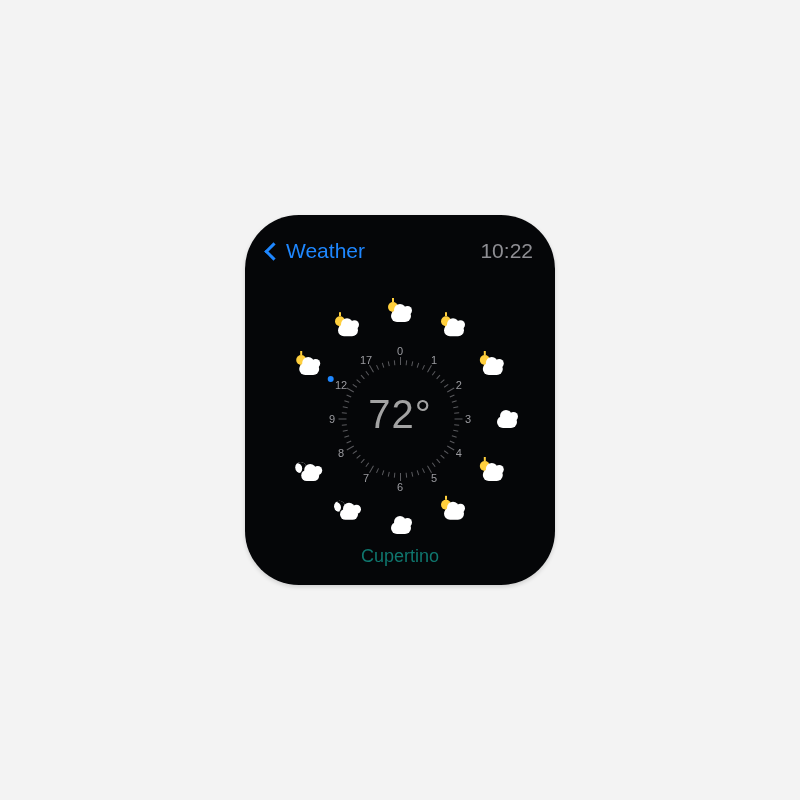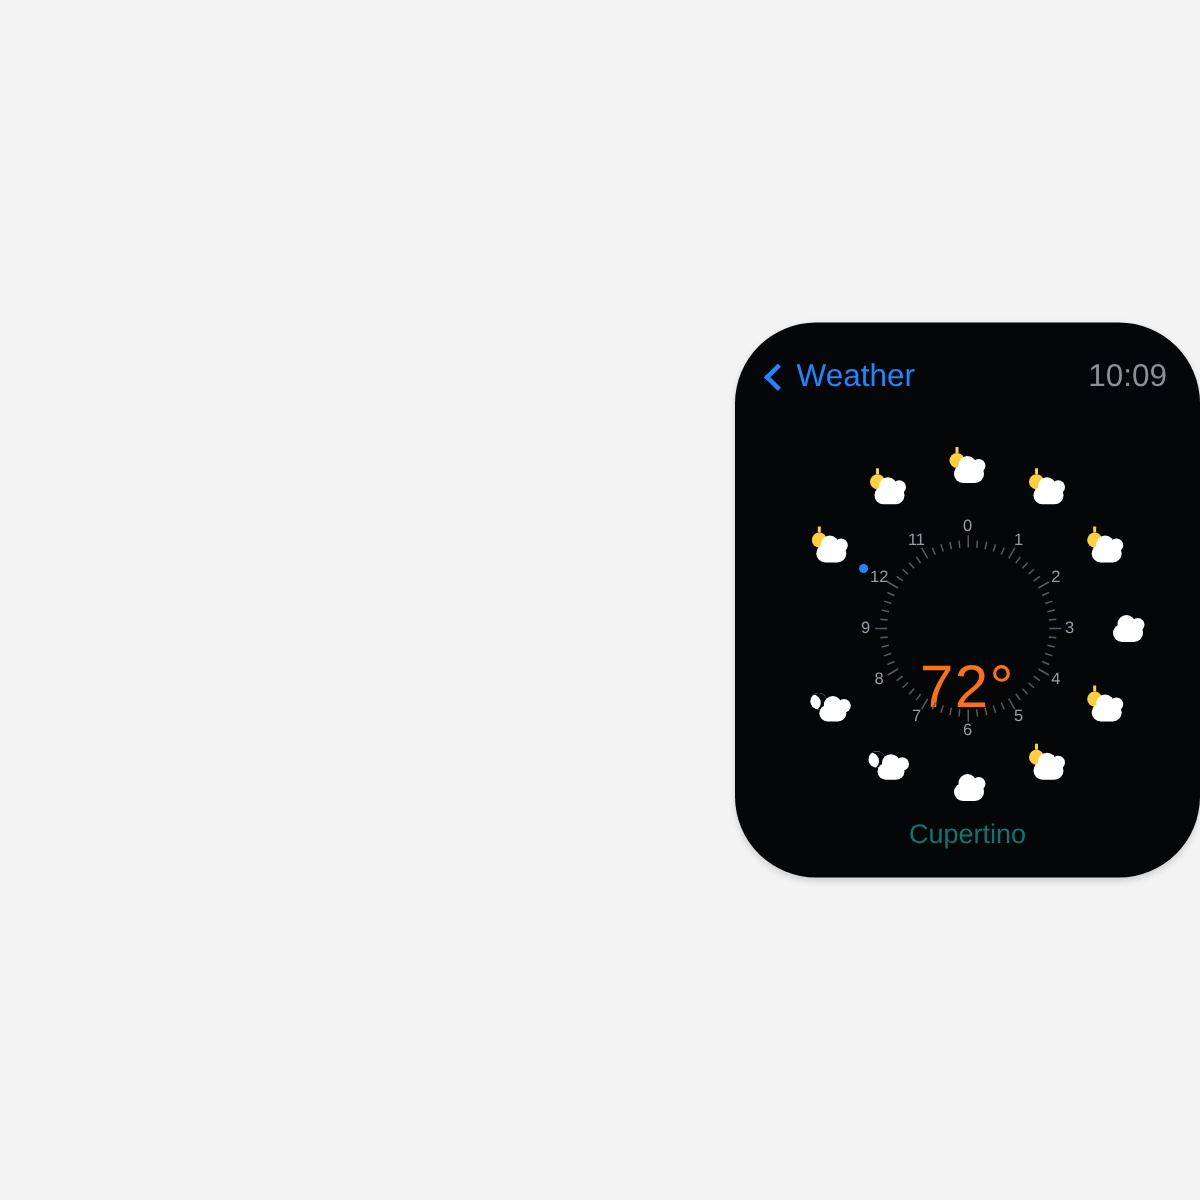--- a/index.html
+++ b/index.html
@@ -1,25 +1,25 @@
 <!DOCTYPE html>
 <html><head>
 <meta charset="utf-8">
 <style>
   html,body{margin:0;padding:0;width:800px;height:800px;background:#f3f3f3;font-family:-apple-system,Helvetica,Arial,sans-serif;}
-  .stage{width:800px;height:800px;display:flex;align-items:center;justify-content:flex-end;}
+  .stage{width:800px;height:800px;display:flex;align-items:center;justify-content:center;}
   .watch{position:relative;width:310px;height:370px;background:#050608;border-radius:54px;color:#fff;box-shadow:0 2px 4px rgba(0,0,0,.15);}
   
   .hdr{position:absolute;top:22px;left:0;right:0;height:28px;display:flex;align-items:center;padding:0 22px;}
   .back{display:flex;align-items:center;gap:4px;color:#1e87ff;font-size:21px;font-weight:500;cursor:pointer;}
   .chev{width:10px;height:10px;border-left:3px solid #1e87ff;border-bottom:3px solid #1e87ff;transform:rotate(45deg);margin-right:2px;}
   .time{margin-left:auto;color:#8e8e93;font-size:21px;}
   
   .dial{position:absolute;left:50%;top:55%;width:0;height:0;}
-  .temp{position:absolute;left:50%;top:55%;transform:translate(-50%,-60%);font-size:40px;font-weight:400;color:#f97316;letter-spacing:1px;margin-top:44px;}
+  .temp{position:absolute;left:50%;top:55%;transform:translate(-50%,-60%);font-size:40px;font-weight:400;color:#a3a3a3;letter-spacing:1px;}
   .city{position:absolute;left:0;right:0;bottom:18px;text-align:center;color:#0f766e;font-size:18px;}
   
   .tick{position:absolute;left:50%;top:55%;width:1px;height:6px;background:#5a5a5e;transform-origin:50% 0;}
   .hourlbl{position:absolute;left:50%;top:55%;transform-origin:0 0;color:#9b9ba0;font-size:11px;width:18px;text-align:center;}
   
   .hwx{position:absolute;left:50%;top:55%;width:30px;height:22px;margin-left:-15px;margin-top:-11px;}
   
   .dot{position:absolute;left:50%;top:55%;width:6px;height:6px;border-radius:50%;background:#1e87ff;margin-left:-3px;margin-top:-3px;}
   
   .cloud{position:absolute;width:20px;height:12px;background:#fff;border-radius:10px;left:6px;top:8px;}
@@ -36,21 +36,21 @@
 <body>
 
 <div class="stage">
   <div class="watch">
 
     <div class="hdr">
       <div class="back">
         <span class="chev"></span>
         <span>Weather</span>
       </div>
-      <div class="time">10:09</div>
+      <div class="time">10:22</div>
     </div>
 
     <div class="temp">72°</div>
 
     <div class="dial" id="dial"></div>
 
     <div class="city">Cupertino</div>
 
   <div class="tick" style="height: 8px; transform: rotate(0deg) translateY(54px);"></div>
       <div class="tick" style="height: 5px; transform: rotate(6deg) translateY(54px);"></div>
@@ -116,21 +116,21 @@
       <div class="hourlbl" style="transform: translate(25px, -64.8897px);">1</div>
       <div class="hourlbl" style="transform: translate(49.8897px, -40px);">2</div>
       <div class="hourlbl" style="transform: translate(59px, -6px);">3</div>
       <div class="hourlbl" style="transform: translate(49.8897px, 28px);">4</div>
       <div class="hourlbl" style="transform: translate(25px, 52.8897px);">5</div>
       <div class="hourlbl" style="transform: translate(-9px, 62px);">6</div>
       <div class="hourlbl" style="transform: translate(-43px, 52.8897px);">7</div>
       <div class="hourlbl" style="transform: translate(-67.8897px, 28px);">8</div>
       <div class="hourlbl" style="transform: translate(-77px, -6px);">9</div>
       <div class="hourlbl" style="transform: translate(-67.8897px, -40px);">12</div>
-      <div class="hourlbl" style="transform: translate(-43px, -64.8897px);">11</div>
+      <div class="hourlbl" style="transform: translate(-43px, -64.8897px);">17</div>
       <div class="hwx" style="transform: translate(6.49063e-15px, -106px);">
         <div class="sun"></div>
         <div class="cloud"></div>
       </div>
       <div class="hwx" style="transform: translate(53px, -91.7987px);">
         <div class="sun"></div>
         <div class="cloud"></div>
       </div>
       <div class="hwx" style="transform: translate(91.7987px, -53px);">
         <div class="sun"></div>

